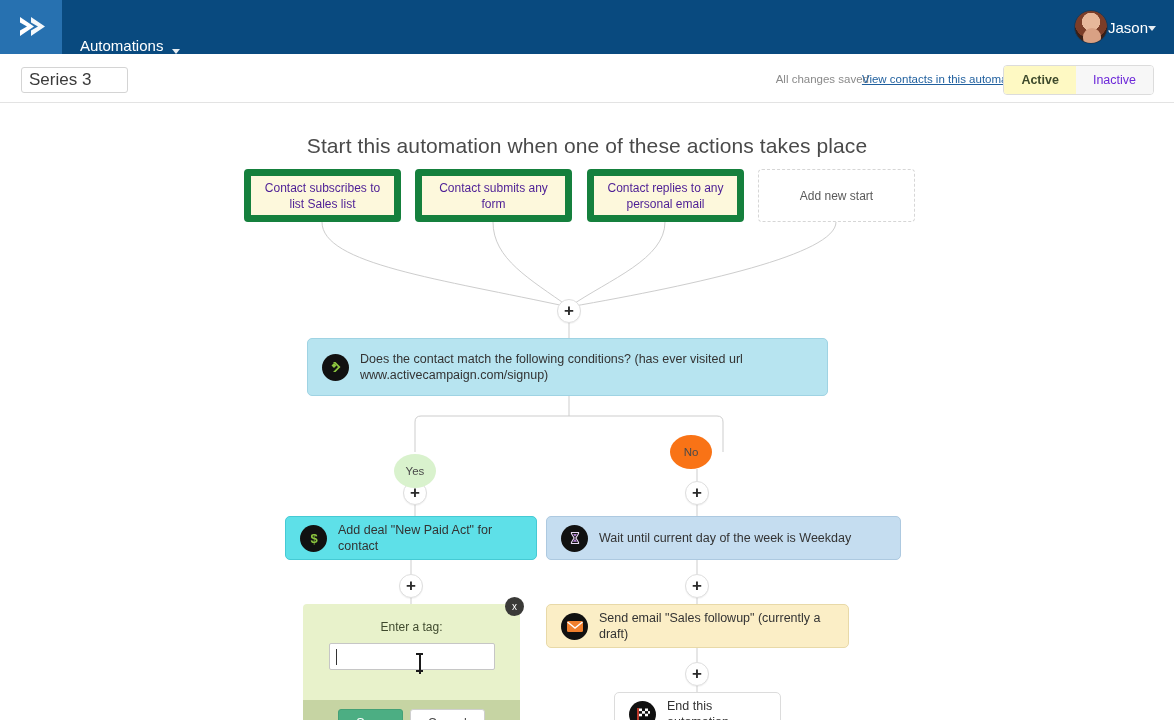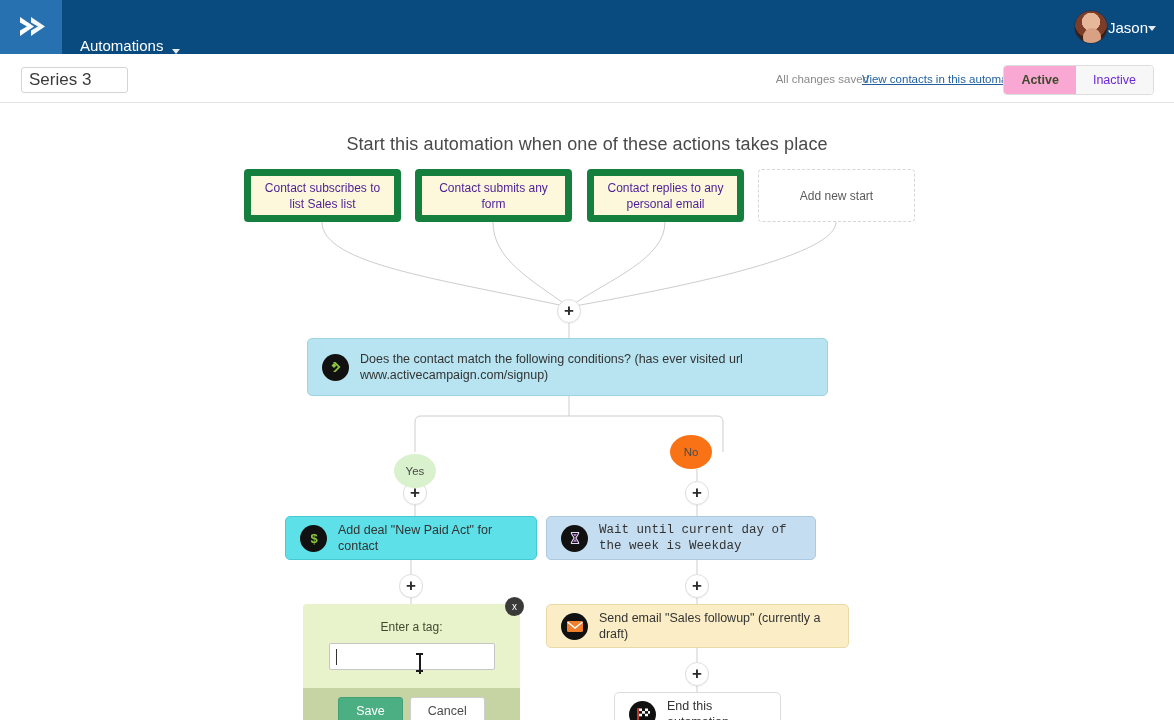--- a/index.html
+++ b/index.html
@@ -70,33 +70,33 @@
   }
   .toggle {
     position: absolute; right: 20px; top: 11px;
     display: flex; height: 30px; border: 1px solid #dcdcdc; border-radius: 4px;
     overflow: hidden; background: #fff;
   }
   .toggle .seg {
     display: flex; align-items: center; justify-content: center;
     padding: 0 17px; font-size: 12.5px; font-weight: bold;
   }
-  .seg.on { background: #f9a8d4; color: #3e4a2c; }
+  .seg.on { background: #fef9c3; color: #3e4a2c; }
   .seg.off { background: #f7f7f7; color: #6d28d9; font-weight: normal; }
 
   
   .canvas {
     position: absolute; left: 0; top: 104px; width: 1174px; height: 616px;
     background: #ffffff;
   }
   #wires { position: absolute; left: 0; top: 0; width: 1174px; height: 616px; }
 
   .headline {
     position: absolute; left: 0; top: 30px; width: 1174px; text-align: center;
-    font-size: 18px; color: #4a4a4a; letter-spacing: .1px;
+    font-size: 21px; color: #4a4a4a; letter-spacing: .1px;
   }
 
   
   .start-box {
     position: absolute; top: 65px; height: 53px;
     background: #fdf8dc; border: 7px solid #15803d; border-radius: 4px;
     display: flex; align-items: center; justify-content: center; text-align: center;
     font-size: 12px; color: #4c1d95; line-height: 16px; padding: 0 10px;
   }
   .start-box.ghost {
@@ -130,22 +130,22 @@
   #nodeCond {
     left: 307px; top: 234px; width: 521px; height: 58px;
     background: #b7e4f0; border: 1px solid #9fd3e3; padding: 0 14px;
   }
   #nodeCond .txt { max-width: 440px; }
   #nodeDeal {
     left: 285px; top: 412px; width: 252px; height: 44px;
     background: #5ee0e8; border: 1px solid #45cad4;
   }
   #nodeWait {
-    left: 546px; top: 412px; width: 270px; height: 44px;
-    background: #c5ddf0; border: 1px solid #adc9e0; font-family: Liberation Mono, monospace;
+    left: 546px; top: 412px; width: 355px; height: 44px;
+    background: #c5ddf0; border: 1px solid #adc9e0;
   }
   #nodeEmail {
     left: 546px; top: 500px; width: 303px; height: 44px;
     background: #fbeec6; border: 1px solid #e8d9a8;
   }
   #nodeEnd {
     left: 614px; top: 588px; width: 167px; height: 44px;
     background: #ffffff; border: 1px solid #dcdcdc;
   }
 
@@ -156,21 +156,21 @@
     font-size: 11.5px; color: #4a4a4a;
   }
   #pillYes { left: 394px; top: 350px; background: #d9f2cd; }
   #pillNo  { left: 670px; top: 331px; background: #f97316; }
 
   
   .dialog {
     position: absolute; left: 303px; top: 500px; width: 217px; height: 125px;
     background: #e8f2cb; border-radius: 4px; overflow: hidden;
   }
-  .dialog .body { height: 84px; padding-top: 16px; text-align: center; }
+  .dialog .body { height: 96px; padding-top: 16px; text-align: center; }
   .dialog .dlabel { font-size: 12px; color: #3f4a2e; margin-bottom: 9px; }
   .dialog .field {
     width: 166px; height: 27px; margin: 0 auto; background: #ffffff;
     border: 1px solid #c6c6c6; border-radius: 2px; position: relative;
     text-align: left; padding: 4px 6px; font-size: 12px; color: #333;
   }
   .dialog .caretbar {
     position: absolute; left: 6px; top: 5px; width: 1px; height: 16px; background: #333;
   }
   .dialog .footer {

